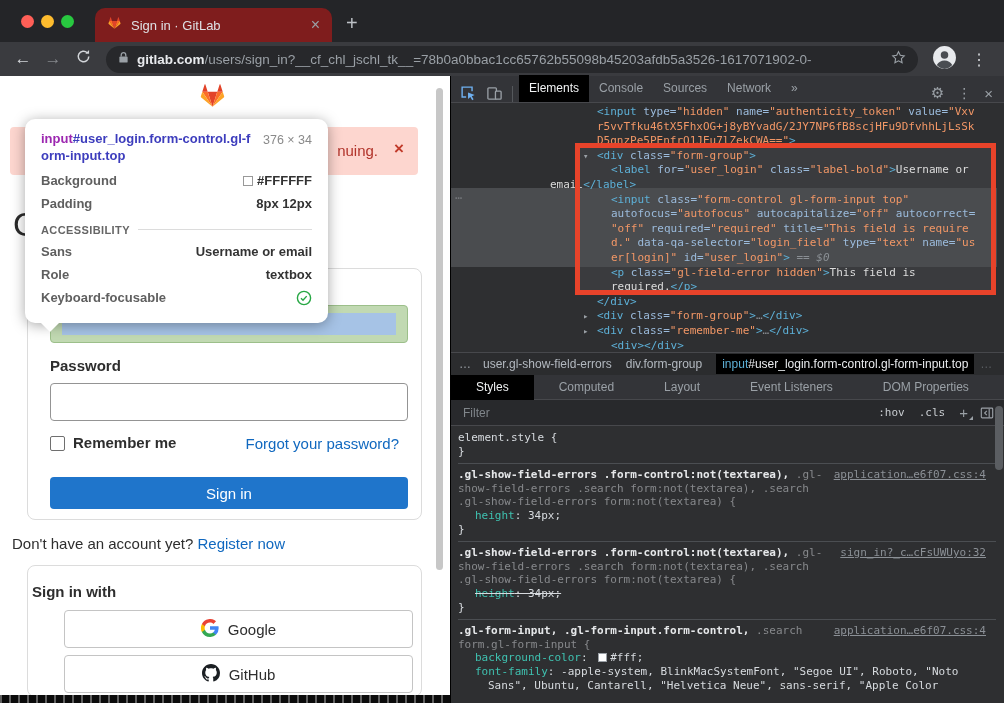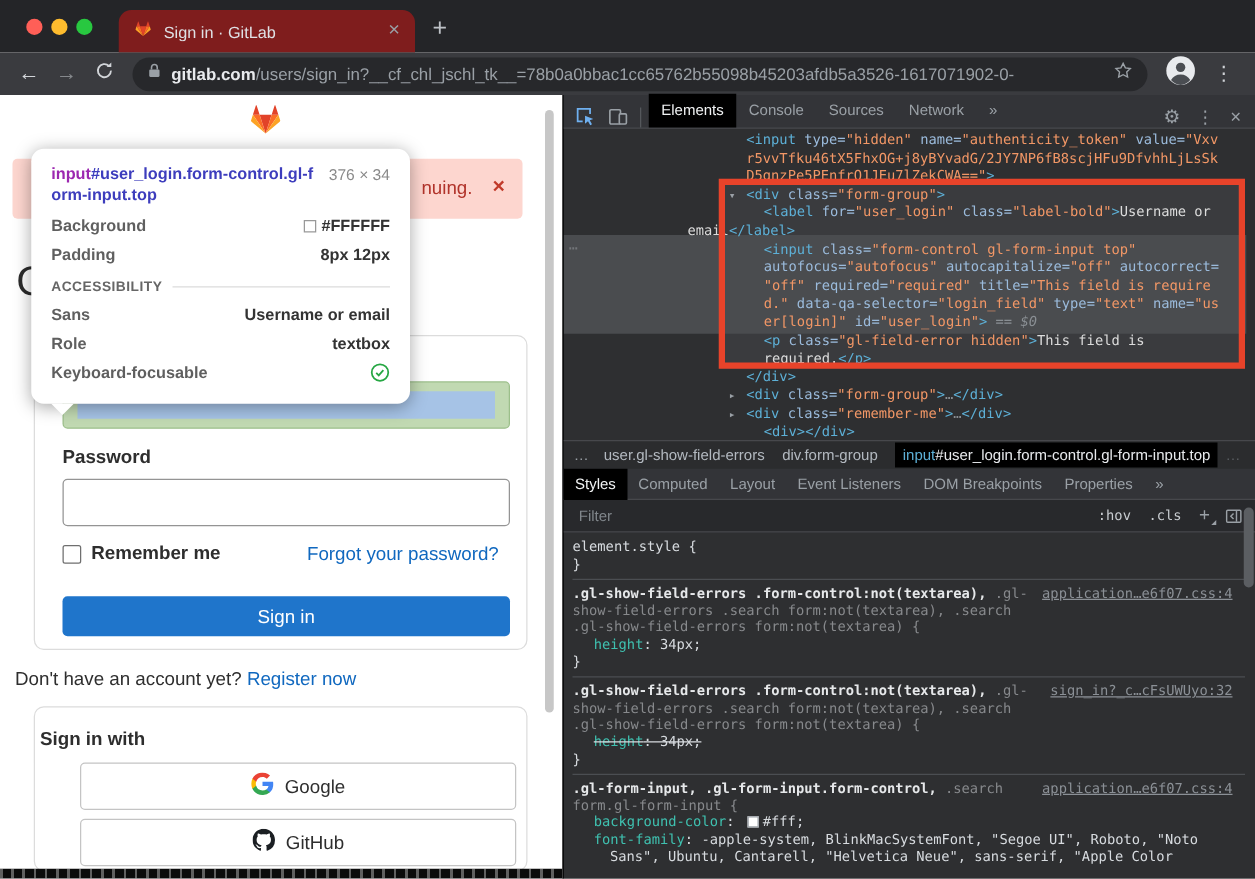--- a/index.html
+++ b/index.html
@@ -105,21 +105,21 @@
   #dt-breadcrumb{position:absolute;left:0;top:276px;width:553px;height:23px;background:#2b2c2e;
                  border-top:1px solid #47484c;display:flex;align-items:center;font-size:12px;
                  padding-left:8px;white-space:nowrap;overflow:hidden;}
   .crumb{color:#b3b9c0;margin-right:14px;}
   #crumb-ellipsis{color:#9aa0a6;margin-right:12px;}
   #crumb-selected{background:#000;padding:3px 6px;margin-right:6px;}
   .crumb-tag{color:#5db0d7;} .crumb-rest{color:#e8eaed;}
   #crumb-trailing{color:#5a5e62;}
   #dt-styles-tabs{position:absolute;left:0;top:299px;width:553px;height:25px;background:#333438;
                   border-bottom:1px solid #47484c;display:flex;align-items:center;}
-  .st-tab{height:25px;line-height:24px;padding:0 9px;font-size:12px;color:#9aa0a6;white-space:nowrap;}
+  .st-tab{height:25px;line-height:24px;padding:0 25px;font-size:12px;color:#9aa0a6;white-space:nowrap;}
   .st-tab.active{background:#000;color:#f1f3f4;}
   #dt-filter{position:absolute;left:0;top:324px;width:553px;height:26px;background:#28292c;
              border-bottom:1px solid #47484c;display:flex;align-items:center;padding:0 10px;}
   #filter-input{flex:1;background:transparent;border:none;outline:none;color:#c8ccd0;font-size:12px;
                 font-family:"Liberation Sans",sans-serif;}
   #filter-input::placeholder{color:#80868b;}
   .fr-mono{font-family:"DejaVu Sans Mono",monospace;font-size:11px;color:#c8ccd0;margin-left:14px;}
   #plus-btn{color:#9aa0a6;font-size:15px;margin-left:14px;position:relative;}
   #plus-tri{position:absolute;right:-5px;bottom:1px;width:0;height:0;
             border-left:4px solid transparent;border-bottom:4px solid #9aa0a6;}
@@ -340,21 +340,21 @@
         <span class="crumb">div.form-group</span>
         <span id="crumb-selected"><span class="crumb-tag">input</span><span class="crumb-rest">#user_login.form-control.gl-form-input.top</span></span>
         <span id="crumb-trailing">…</span>
       </div>
 
       <div id="dt-styles-tabs">
         <span class="st-tab active">Styles</span>
         <span class="st-tab">Computed</span>
         <span class="st-tab">Layout</span>
         <span class="st-tab">Event Listeners</span>
-        <span class="st-tab">DOM Breakpoints</span>
+        <span class="st-tab">DOM Properties</span>
         <span class="st-tab">Properties</span>
         <span class="st-tab">»</span>
       </div>
 
       <div id="dt-filter">
         <input id="filter-input" placeholder="Filter" style="">
         <span class="fr-mono">:hov</span>
         <span class="fr-mono">.cls</span>
         <span id="plus-btn"><span>+</span><span id="plus-tri"></span></span>
         <span id="dock-icon">

